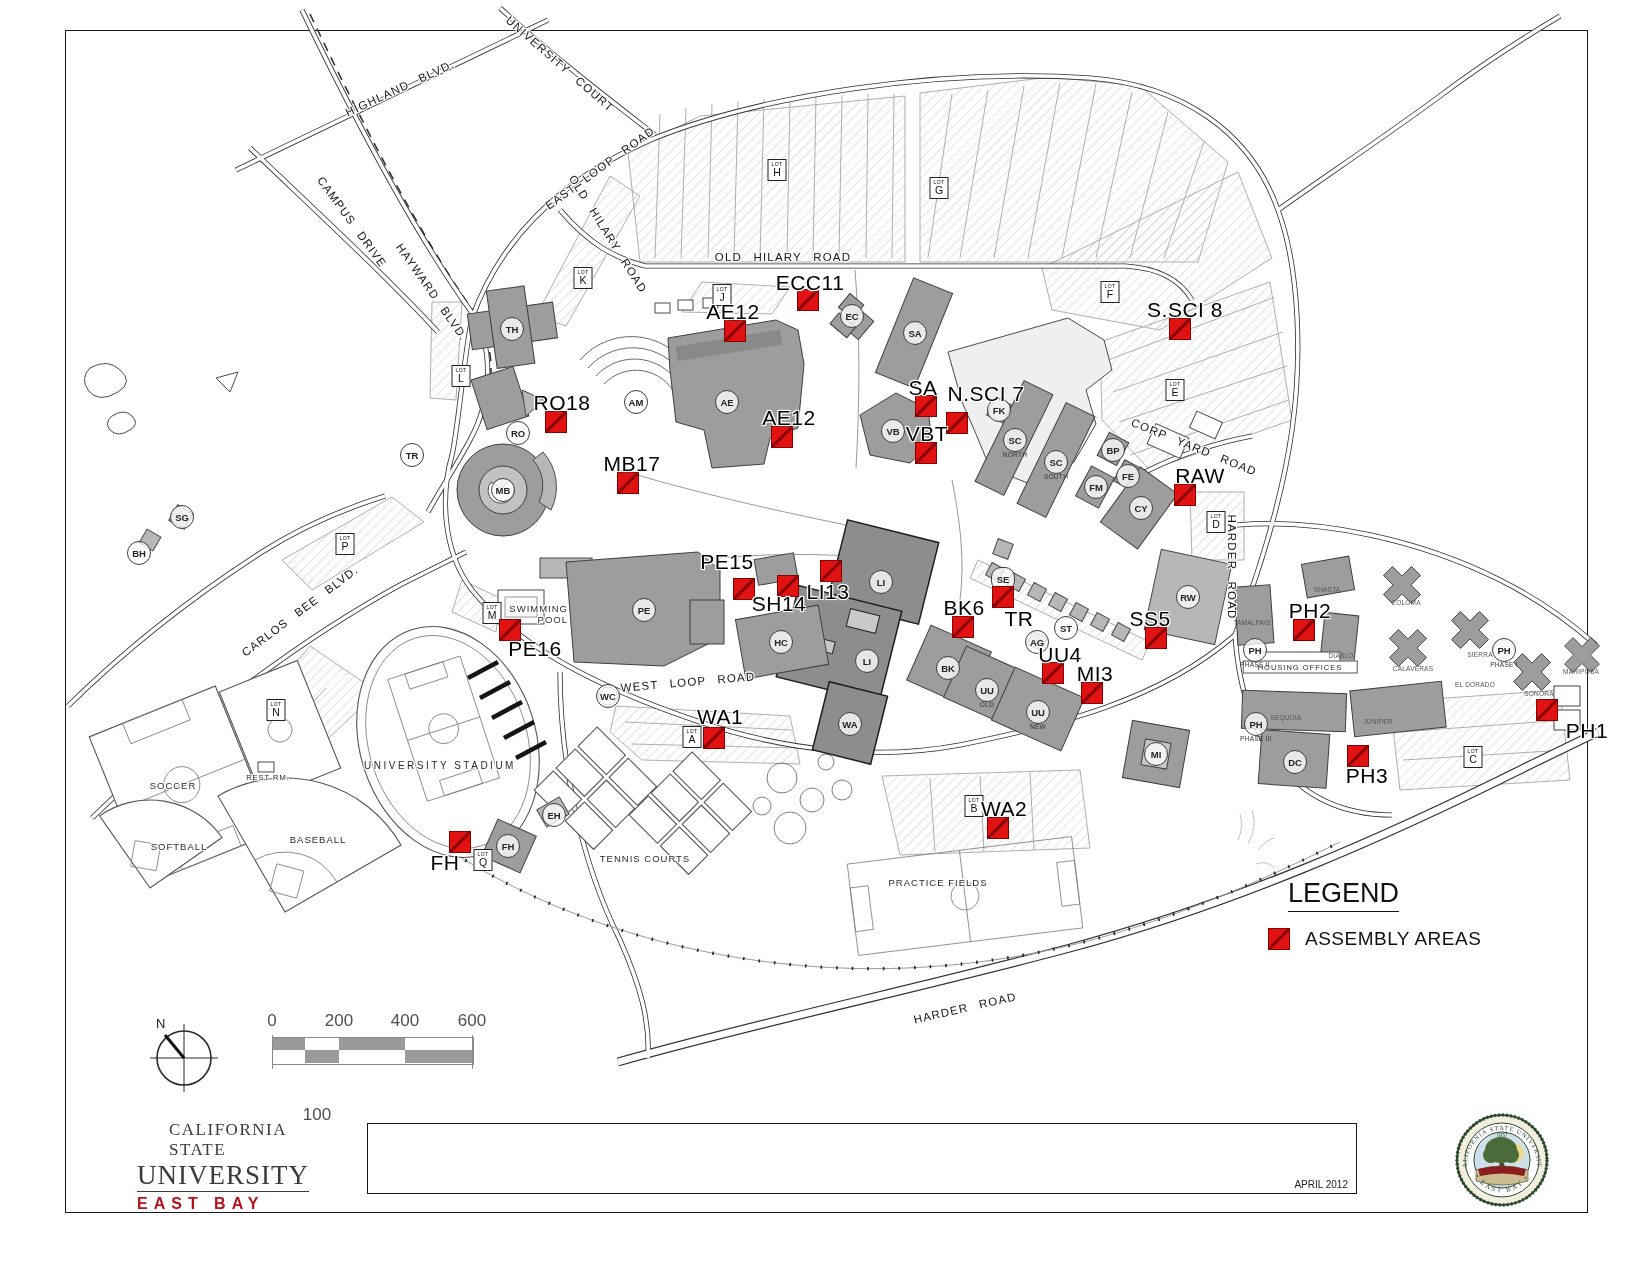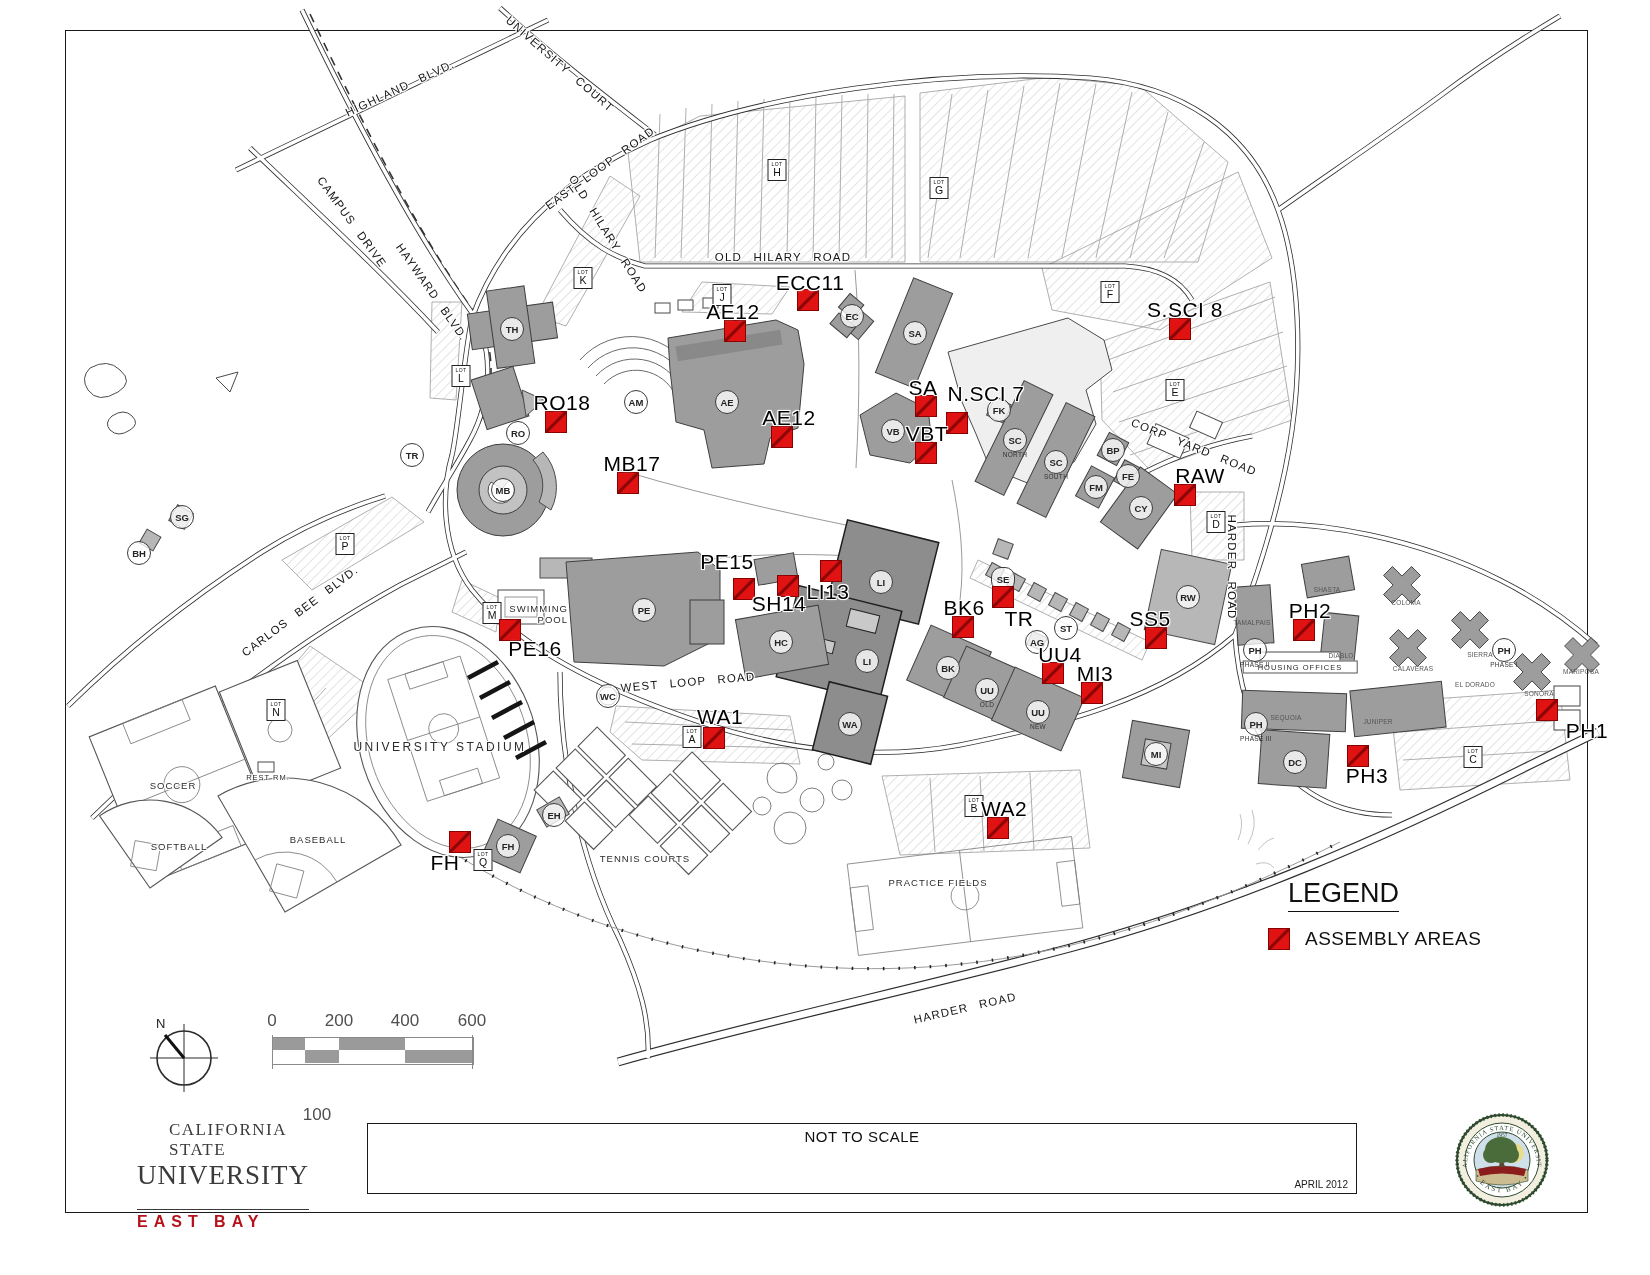--- a/index.html
+++ b/index.html
@@ -71,21 +71,21 @@
   .tblock{position:absolute;left:367px;top:1123px;width:988px;height:69px;border:1.7px solid #1a1a1a;
           text-align:center;}
   .tblock .t1{font-size:26px;color:#101010;margin-top:9px;letter-spacing:.5px;}
   .tblock .t2{font-size:15px;color:#101010;margin-top:4px;letter-spacing:.5px;}
   .tblock .t3{position:absolute;right:8px;bottom:3px;font-size:10px;color:#222;}
 
   
   .logo{position:absolute;left:137px;top:1120px;width:180px;color:#3a3a3a;}
   .logo .g1{font-family:"Liberation Serif","DejaVu Serif",serif;font-size:17px;letter-spacing:1.5px;margin-left:32px;}
   .logo .g2{font-family:"Liberation Serif","DejaVu Serif",serif;font-size:27px;letter-spacing:1px;
-            border-bottom:1.5px solid #3a3a3a;padding-bottom:18px;display:inline-block;}
+            border-bottom:1.5px solid #3a3a3a;padding-bottom:0;display:inline-block;}
   .logo .g3{font-size:16px;font-weight:bold;letter-spacing:6px;color:#b5121b;margin-top:3px;}
 </style>
 <title>CAMPUS ASSEMBLY AREA LOCATIONS</title></head>
 <body>
 
 <div id="page">
   <div class="frame"></div>
 
   <div id="map">
 
@@ -340,21 +340,21 @@
         <div class="abs ctr rlabel halo" style="left: 688px; top: 682px; transform: translate(-50%, -50%) rotate(-5deg);">WEST  LOOP  ROAD</div>
         <div class="abs ctr rlabel halo" style="left: 300px; top: 611px; transform: translate(-50%, -50%) rotate(-37deg);">CARLOS  BEE  BLVD.</div>
         <div class="abs ctr rlabel halo" style="left: 1194px; top: 447px; transform: translate(-50%, -50%) rotate(22deg);">CORP  YARD  ROAD</div>
         <div class="abs ctr rlabel halo" style="left: 1232px; top: 567px; transform: translate(-50%, -50%) rotate(90deg);">HARDER  ROAD</div>
         <div class="abs ctr rlabel halo" style="left: 965px; top: 1008px; transform: translate(-50%, -50%) rotate(-13deg);">HARDER  ROAD</div>
       </div>
     <div id="areaLabels">
         <div class="abs ctr alabel halo" style="left: 173px; top: 785px;">SOCCER</div>
         <div class="abs ctr alabel halo" style="left: 179px; top: 846px;">SOFTBALL</div>
         <div class="abs ctr alabel halo" style="left: 318px; top: 839px;">BASEBALL</div>
-        <div class="abs ctr alabel halo" style="left: 440px; top: 747px; letter-spacing: 2.5px; font-size: 12px;">UNIVERSITY STADIUM</div>
+        <div class="abs ctr alabel halo" style="left: 440px; top: 765px; letter-spacing: 2.5px; font-size: 10px;">UNIVERSITY STADIUM</div>
         <div class="abs ctr alabel halo" style="left: 268px; top: 777px; font-size: 7.5px;">REST RM.</div>
         <div class="abs ctr alabel halo" style="left: 537px; top: 615px; white-space: normal; width: 62px; text-align: right; line-height: 1.15;">SWIMMING POOL</div>
         <div class="abs ctr alabel halo" style="left: 645px; top: 858px;">TENNIS COURTS</div>
         <div class="abs ctr alabel halo" style="left: 938px; top: 882px;">PRACTICE FIELDS</div>
         <div class="abs ctr alabel halo boxed" style="left: 1300px; top: 667px; font-size: 7.5px;">HOUSING OFFICES</div>
       </div>
     <div id="housingLabels">
         <div class="abs ctr hlabel" style="left: 1252px; top: 622px;">TAMALPAIS</div>
         <div class="abs ctr hlabel" style="left: 1327px; top: 589px;">SHASTA</div>
         <div class="abs ctr hlabel" style="left: 1341px; top: 655px;">DIABLO</div>
@@ -561,21 +561,20 @@
     <span class="sb-num" style="left:45px;top:64px;margin-top:36px;">100</span>
   </div>
 
   <div class="logo">
     <div class="g1">CALIFORNIA STATE</div>
     <div><span class="g2">UNIVERSITY</span></div>
     <div class="g3">EAST BAY</div>
   </div>
 
   <div class="tblock">
-    <div class="t2">NOT TO SCALE</div>
     <div class="t3">APRIL 2012</div>
   </div>
 
   <svg width="94" height="94" style="position:absolute;left:1455px;top:1113px;">
     <circle cx="47" cy="47" r="45" fill="#f3efe0" stroke="#2e4a2e" stroke-width="2"></circle>
     <circle cx="47" cy="47" r="45" fill="none" stroke="#2e4a2e" stroke-width="3.4" stroke-dasharray="1.6 2.4"></circle>
     <circle cx="47" cy="47" r="37" fill="#ffffff" stroke="#2e4a2e" stroke-width="1"></circle>
     <circle cx="47" cy="47" r="28" fill="#cfe0ea" stroke="#2e4a2e" stroke-width="1"></circle>
     <circle cx="59" cy="40" r="10" fill="#e8dc8f"></circle>
     <path d="M 21,57 q 26,-8 52,0 l 0,11 q -26,8 -52,0 z" fill="#cdbb92" stroke="#2e4a2e" stroke-width=".6"></path>

